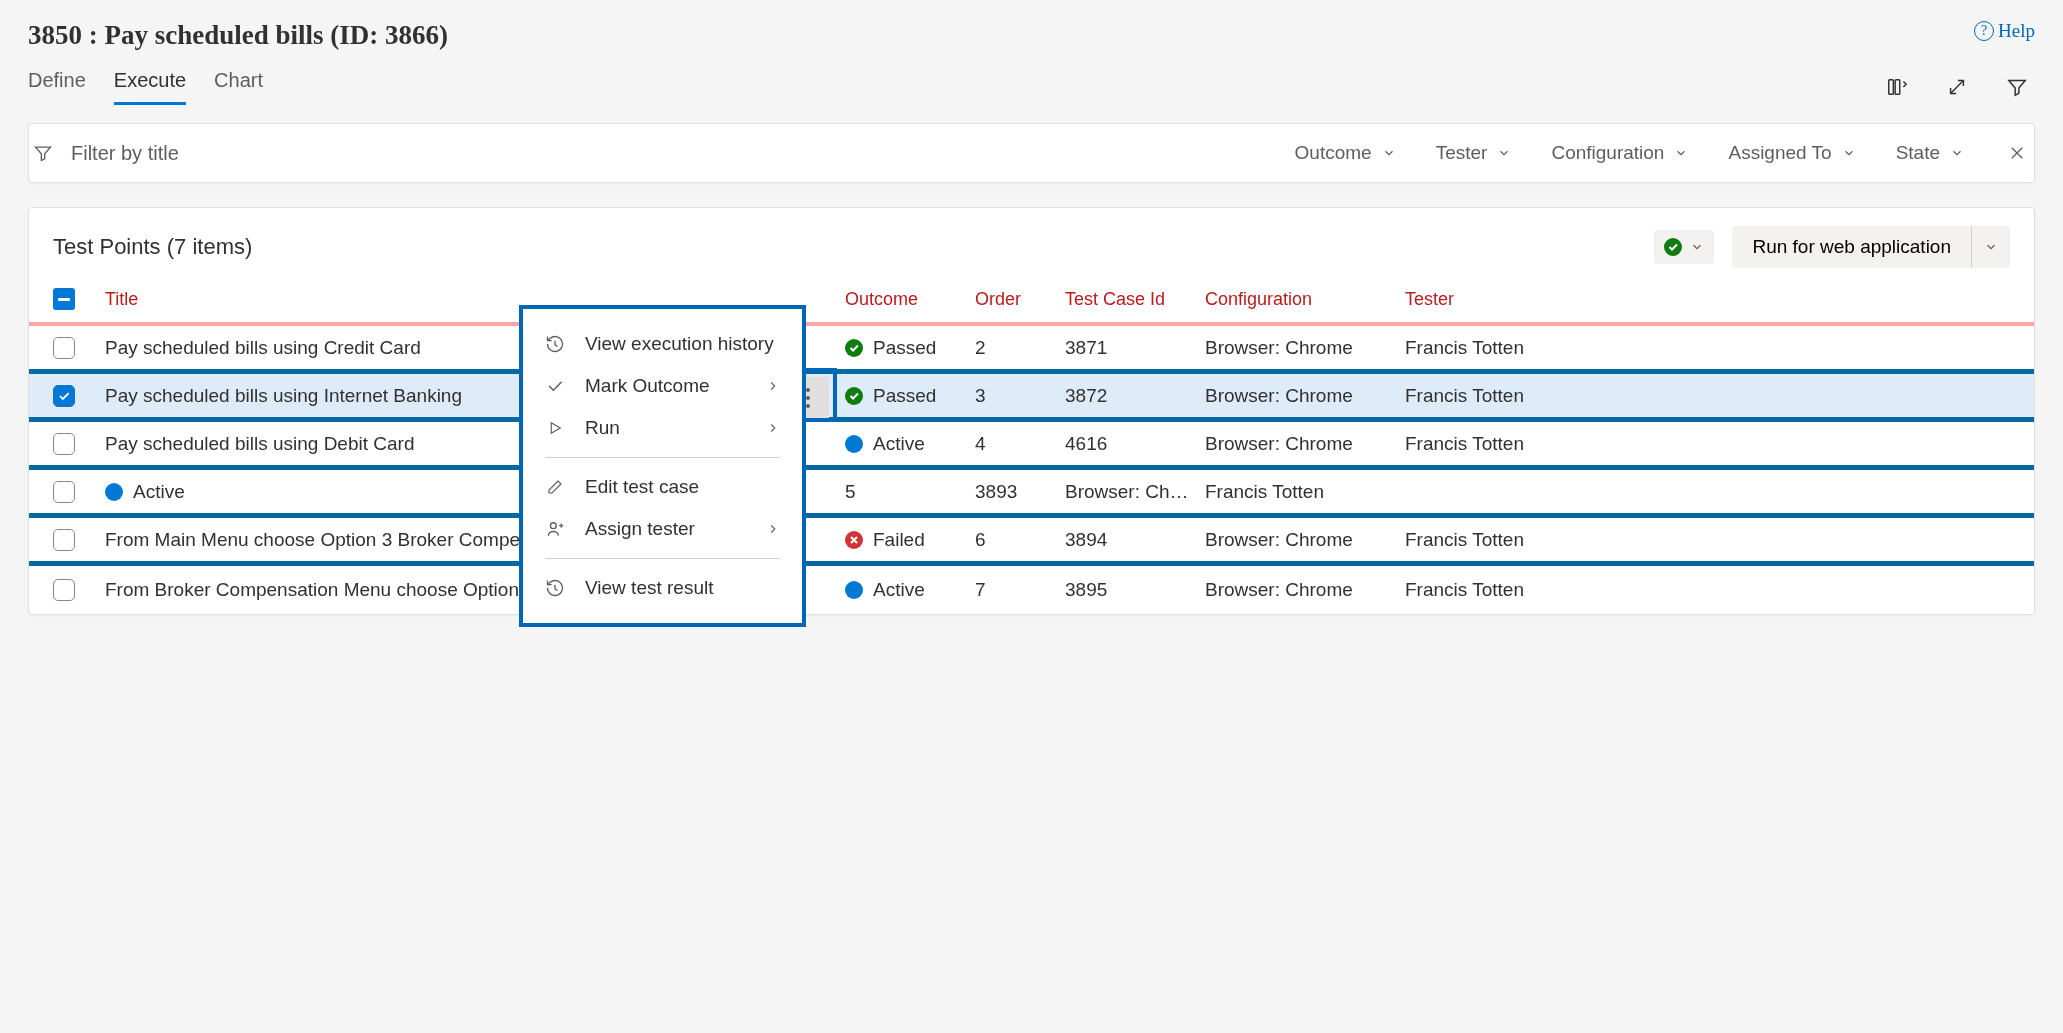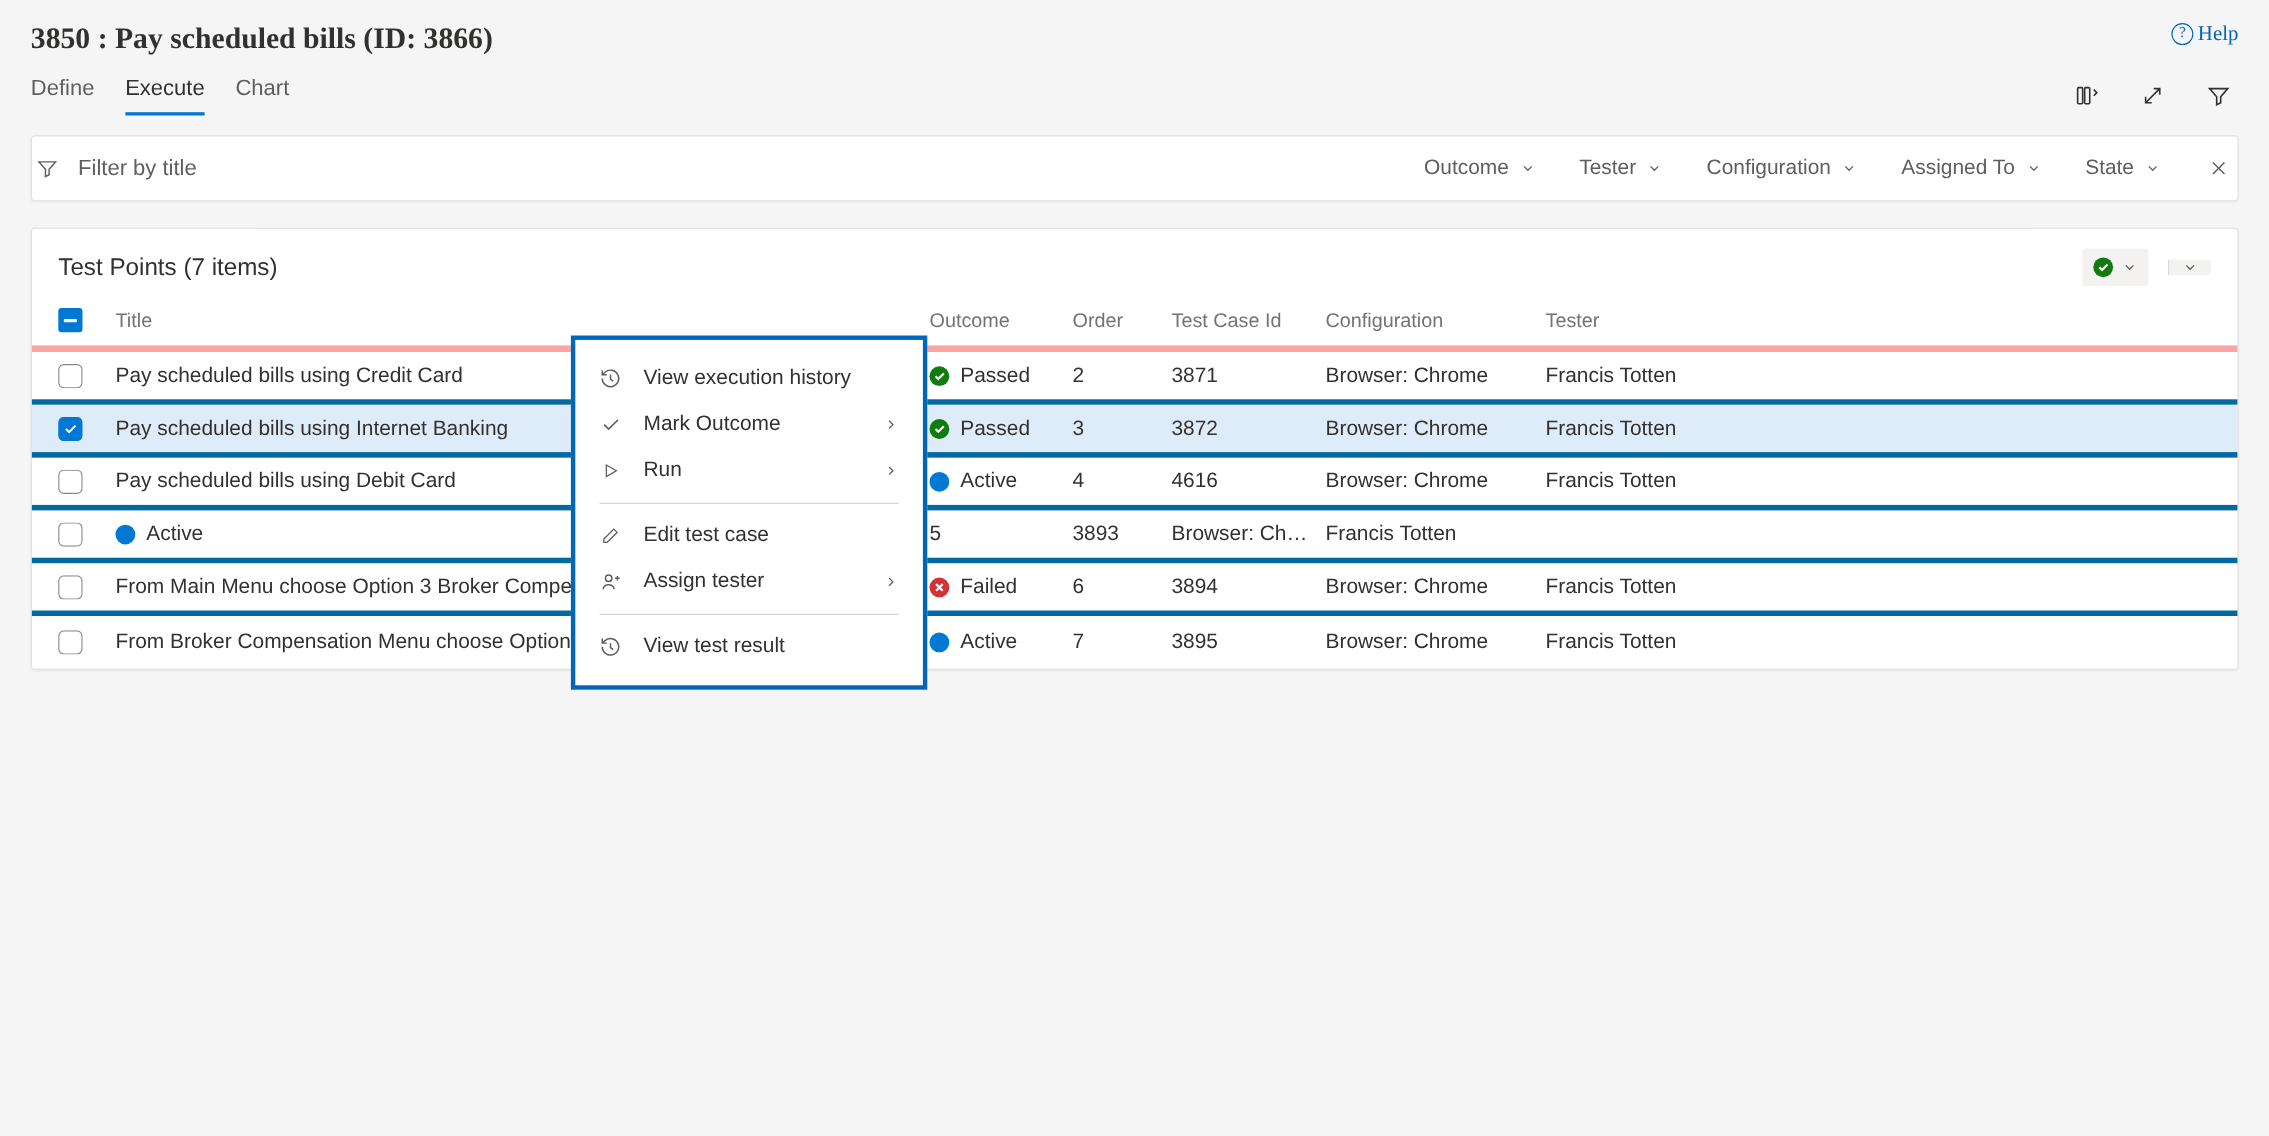--- a/index.html
+++ b/index.html
@@ -32,21 +32,21 @@
   .panel-header { display:flex; justify-content:space-between; align-items:center; padding:18px 24px 14px 24px; }
   .panel-title { font-size:22px; font-weight:400; }
   .panel-actions { display:flex; gap:18px; align-items:center; }
   .status-dd { display:flex; align-items:center; gap:8px; background:#f3f2f1; border-radius:3px; padding:8px 10px; cursor:pointer; }
   .run-btn { display:flex; align-items:stretch; }
   .run-btn-main { background:#f3f2f1; border:none; padding:10px 20px; font-size:19px; cursor:pointer; border-radius:3px 0 0 3px; }
   .run-btn-dd { background:#f3f2f1; border:none; border-left:1px solid #d2d0ce; padding:0 12px; cursor:pointer; border-radius:0 3px 3px 0; display:flex; align-items:center; }
 
   .table { width:100%; }
   .thead, .trow { display:grid; grid-template-columns: 70px 740px 130px 90px 140px 200px 1fr; align-items:center; }
-  .thead { padding:6px 0 12px 0; color:#737373; font-size:18px; border-bottom:6px solid #fca5a5; }
+  .thead { padding:6px 0 12px 0; color:#b91c1c; font-size:18px; border-bottom:4px solid #fca5a5; }
   .th { padding:0 6px; }
   .th-check { display:flex; justify-content:center; }
   .sel-all { width:22px; height:22px; border-radius:3px; background:#0078d4; display:flex; align-items:center; justify-content:center; }
   .sel-all-dash { width:12px; height:3px; background:#fff; border-radius:1px; }
 
   .trow { height:48px; border-bottom:5px solid #0369a1; position:relative; }
   .trow:last-child { border-bottom:none; }
   .trow.selected { background:#deecf9; }
   .td { font-size:19px; color:#323130; padding:0 6px; white-space:nowrap; overflow:hidden; text-overflow:ellipsis; }
   .td-check { display:flex; justify-content:center; }
@@ -61,21 +61,21 @@
   .oc-active { background:#0078d4; }
   .oc-icon svg { stroke:#fff; }
 
   .row-menu-btn { position:absolute; left:758px; top:3px; width:42px; height:42px; background:#e1dfdd; display:flex; align-items:center; justify-content:center; cursor:pointer; }
   .dots { display:flex; flex-direction:column; gap:4px; }
   .dot { width:4px; height:4px; border-radius:50%; background:#605e5c; }
 
   .highlight-box { position:absolute; border:4px solid #0067b8; pointer-events:none; }
   .hl1 { left:754px; top:-6px; width:54px; height:54px; }
 
-  .context-menu { position:absolute; left:490px; top:97px; width:324px; background:#fff; border:4px solid #0067b8; z-index:10; padding:14px 0; }
+  .context-menu { position:absolute; left:490px; top:97px; width:287px; background:#fff; border:4px solid #0067b8; z-index:10; padding:14px 0; }
   .menu-item { display:flex; align-items:center; gap:20px; padding:10px 22px; font-size:19px; color:#323130; cursor:pointer; }
   .menu-icon { width:20px; height:20px; display:flex; align-items:center; justify-content:center; color:#605e5c; flex-shrink:0; }
   .menu-label { flex:1; }
   .menu-chev { color:#605e5c; }
   .menu-divider { height:1px; background:#d2d0ce; margin:8px 22px; }
 
   svg { display:block; }
 </style>
 </head>
 <body>
@@ -175,20 +175,21 @@
           <span class="oc-icon oc-passed">
             <svg width="12" height="12" viewBox="0 0 24 24" fill="none" stroke-width="4">
                 <path d="M5 12l5 5L20 7"></path>
               </svg>
           </span>
           <svg class="chev" viewBox="0 0 24 24" fill="none" stroke="#605e5c" stroke-width="2" width="14" height="14">
               <path d="M6 9l6 6 6-6"></path>
             </svg>
         </div>
         <div class="run-btn">
+          <button class="run-btn-main">Run for web application</button>
           <button class="run-btn-dd">
             <svg class="chev" viewBox="0 0 24 24" fill="none" stroke="#605e5c" stroke-width="2" width="14" height="14">
                 <path d="M6 9l6 6 6-6"></path>
               </svg>
           </button>
         </div>
       </div>
     </div>
 
     <div class="table">

